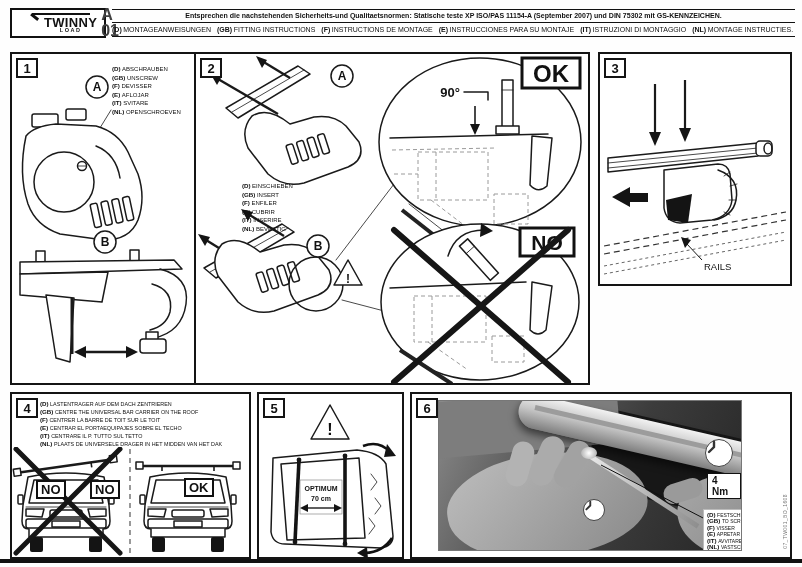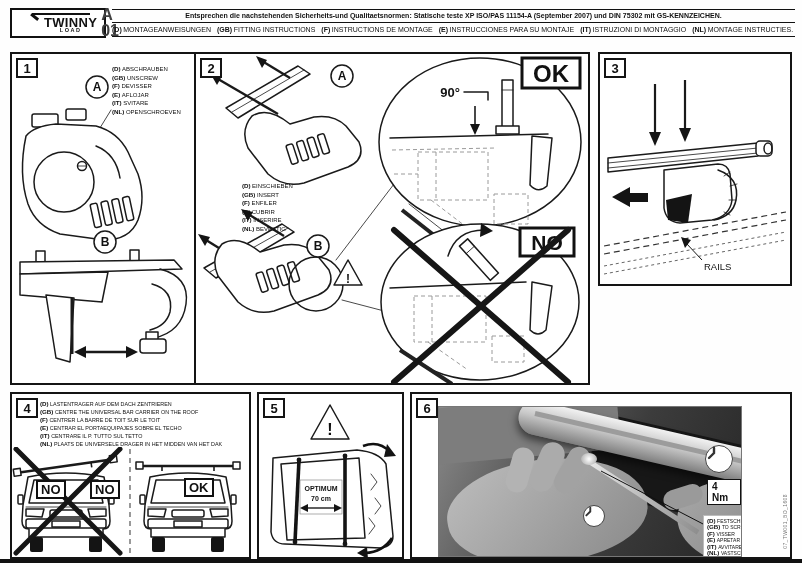--- a/index.html
+++ b/index.html
@@ -29,21 +29,21 @@
   svg{position:absolute;left:0;top:0;}
   svg .ln{fill:none;stroke:#1a1a1a;stroke-width:1.5;stroke-linecap:round;stroke-linejoin:round;}
   svg .tn{fill:none;stroke:#1a1a1a;stroke-width:.8;stroke-linecap:round;}
   svg .fw{fill:#fff;stroke:#1a1a1a;stroke-width:1.5;stroke-linejoin:round;}
   svg .fb{fill:#141414;stroke:none;}
   svg .dsh{fill:none;stroke:#9a9a9a;stroke-width:1;stroke-dasharray:4 3;}
   svg text{font-family:"Liberation Sans",sans-serif;fill:#111;}
   svg .lbl{font-weight:bold;text-anchor:middle;}
   .bottom-bar{position:absolute;left:0;top:559px;width:802px;height:3.5px;background:#111;}
   
-  .photo{position:absolute;left:26px;top:12px;width:304px;height:151px;border:1px solid #777;box-sizing:border-box;overflow:hidden;background:linear-gradient(115deg,#8a8a8a 0%,#5f5f5f 28%,#3c3c3c 58%,#262626 100%);}
+  .photo{position:absolute;left:26px;top:6px;width:304px;height:151px;border:1px solid #777;box-sizing:border-box;overflow:hidden;background:linear-gradient(115deg,#8a8a8a 0%,#5f5f5f 28%,#3c3c3c 58%,#262626 100%);}
   .ph-shape{position:absolute;}
   .key-icon{position:absolute;background:#fff;border:1px solid #444;border-radius:50%;display:flex;align-items:center;justify-content:center;z-index:8;}
   .torque-box{position:absolute;background:#fff;border:1.5px solid #111;font-weight:bold;font-size:10px;padding:1px 4px;color:#111;z-index:9;line-height:1.1;}
   .p6-text{position:absolute;left:264px;top:108px;width:82px;background:#fff;padding:2px 3px;z-index:9;border:.5px solid #bbb;}
   .doc-code{position:absolute;right:2px;bottom:8px;writing-mode:vertical-rl;transform:rotate(180deg);font-size:5px;color:#777;letter-spacing:.4px;}
 </style>
 </head>
 <body>
 
 <div class="page">

